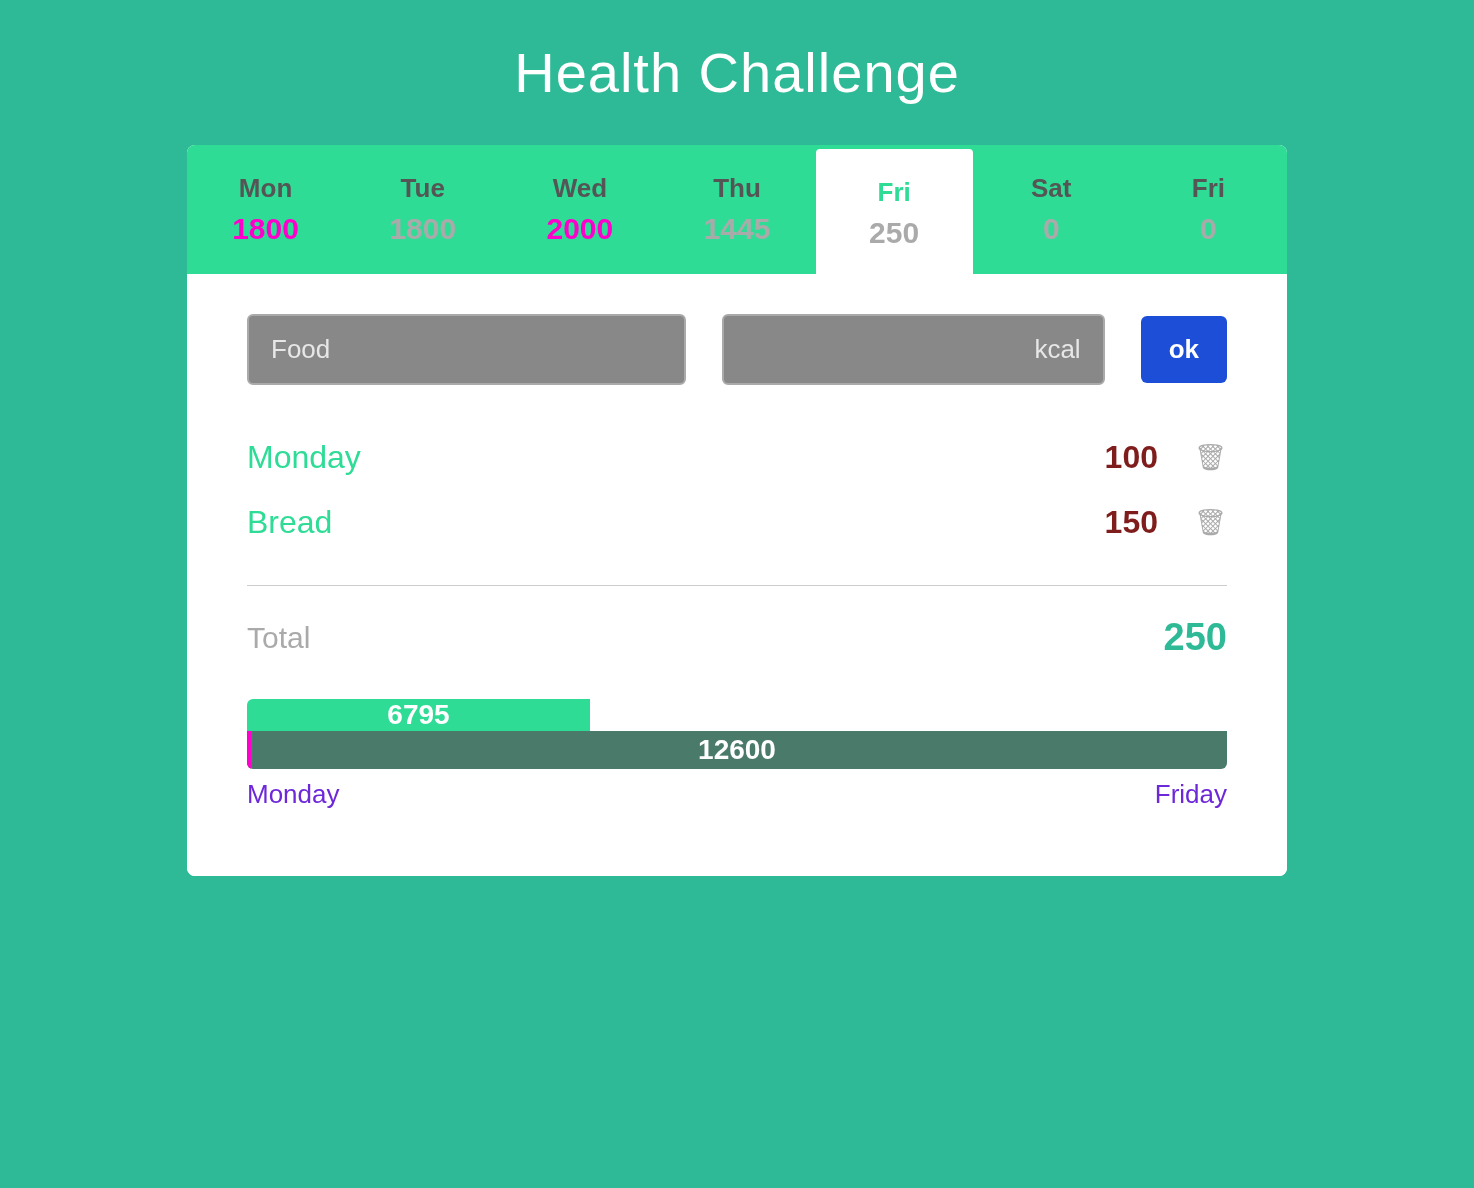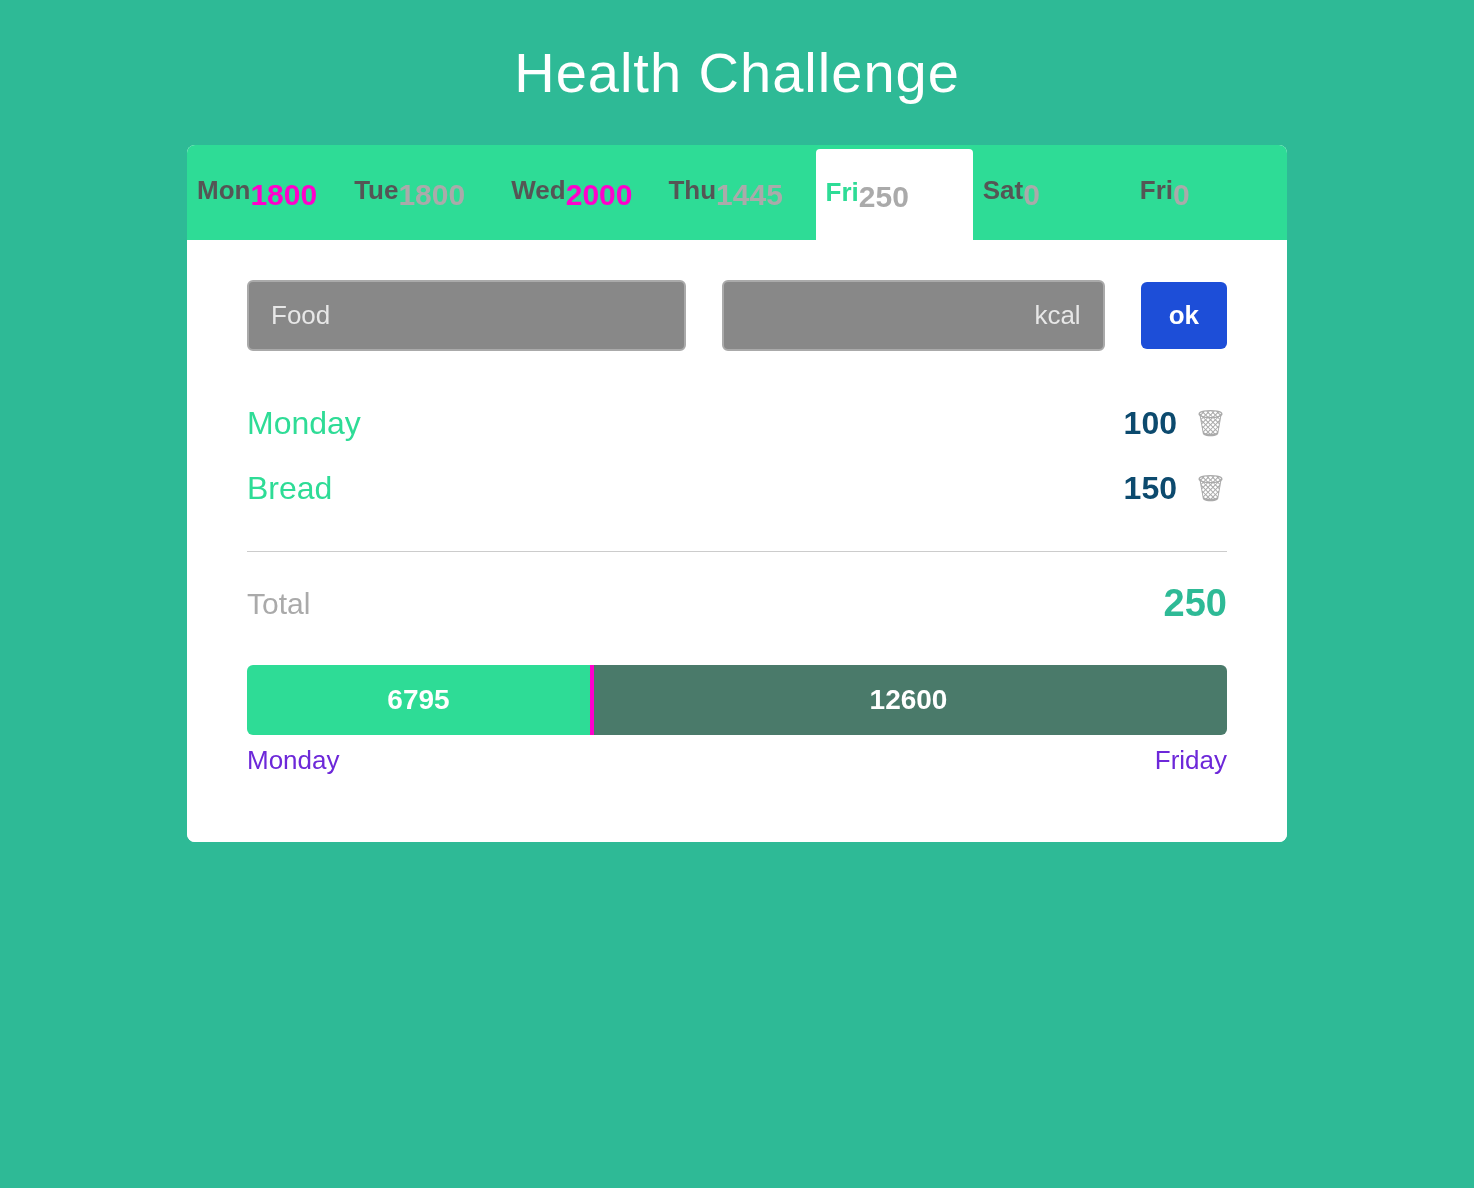--- a/index.html
+++ b/index.html
@@ -28,21 +28,21 @@
     }
     
     .day-header {
       background: #2edc96;
       display: flex;
       align-items: stretch;
     }
     .day-col {
       flex: 1;
       display: flex;
-      flex-direction: row;
+      flex-direction: column;
       align-items: center;
       padding: 28px 10px 24px;
       cursor: pointer;
     }
     .day-col.active {
       background: white;
       border-radius: 4px 4px 0 0;
       margin-top: 4px;
     }
     .day-name {
@@ -127,23 +127,23 @@
       padding: 14px 0;
     }
     .food-name {
       flex: 1;
       font-size: 32px;
       color: #2edc96;
       font-weight: 500;
     }
     .food-cal {
       font-size: 32px;
-      color: #0c4a6e;
+      color: #7f1d1d;
       font-weight: 600;
-      margin-right: 17px;
+      margin-right: 36px;
     }
     .trash-icon {
       color: #aaa;
       font-size: 26px;
       cursor: pointer;
     }
     
     .divider {
       border: none;
       border-top: 1px solid #ccc;
@@ -169,20 +169,21 @@
     
     .progress-container {
       margin-bottom: 16px;
     }
     .progress-bar {
       display: flex;
       height: 70px;
       border-radius: 6px;
       overflow: hidden;
       position: relative;
+      flex-direction: column;
     }
     .progress-filled {
       background: #2edc96;
       display: flex;
       align-items: center;
       justify-content: center;
       font-size: 28px;
       font-weight: 700;
       color: white;
     }

